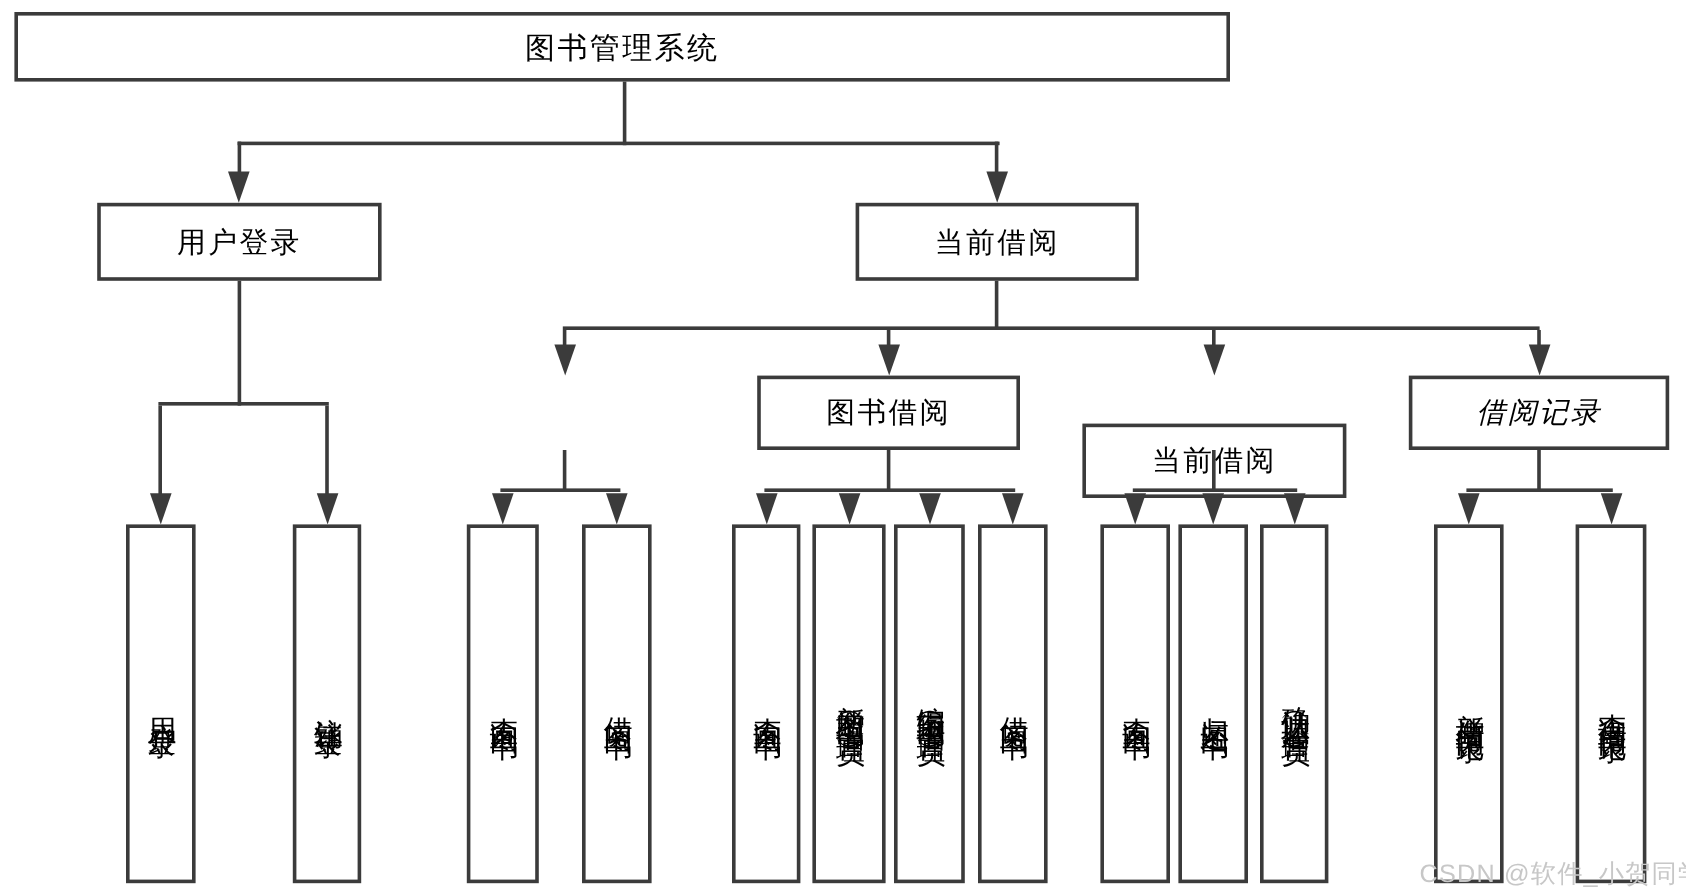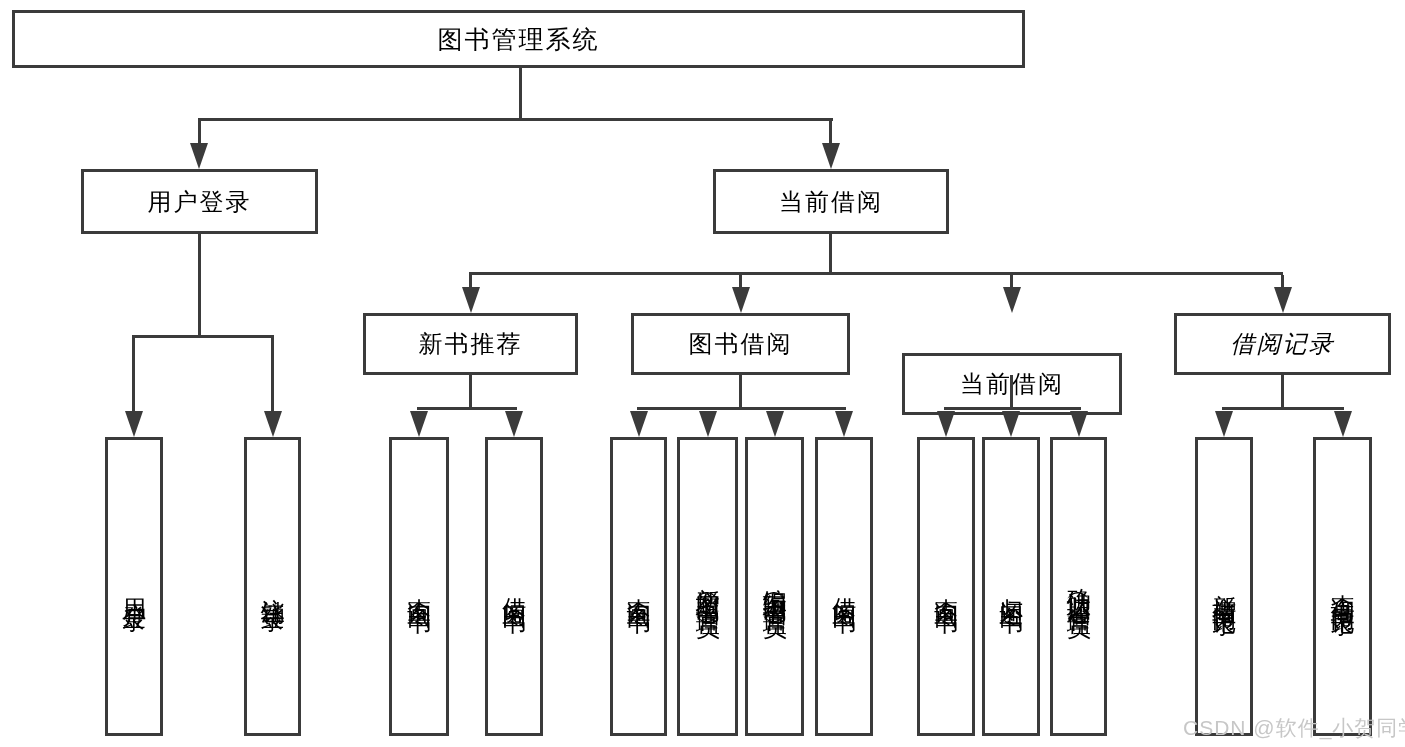--- a/index.html
+++ b/index.html
@@ -62,23 +62,20 @@
   <div class="hline" style="left:469px;top:272px;width:814px;height:3px;"></div>
   <div class="vline" style="left:469px;top:275px;width:3px;height:15px;"></div>
   <div class="arrow" style="left:462px;top:287px;"></div>
   <div class="vline" style="left:739px;top:275px;width:3px;height:15px;"></div>
   <div class="arrow" style="left:732px;top:287px;"></div>
   <div class="vline" style="left:1010px;top:275px;width:3px;height:15px;"></div>
   <div class="arrow" style="left:1003px;top:287px;"></div>
   <div class="vline" style="left:1281px;top:275px;width:3px;height:15px;"></div>
   <div class="arrow" style="left:1274px;top:287px;"></div>
 
-  <div class="box hbox" style="left:363px;top:313px;width:215px;height:62px;">
-    <span>新书推荐</span>
-  </div>
   <div class="box hbox" style="left:631px;top:313px;width:219px;height:62px;text-align:center;">
     <span>图书借阅</span>
   </div>
   <div class="box hbox" style="left:902px;top:313px;width:220px;height:62px;margin-top:40px;">
     <span>当前借阅</span>
   </div>
   <div class="box hbox" style="left:1174px;top:313px;width:217px;height:62px;font-style:italic;">
     <span>借阅记录</span>
   </div>
 

